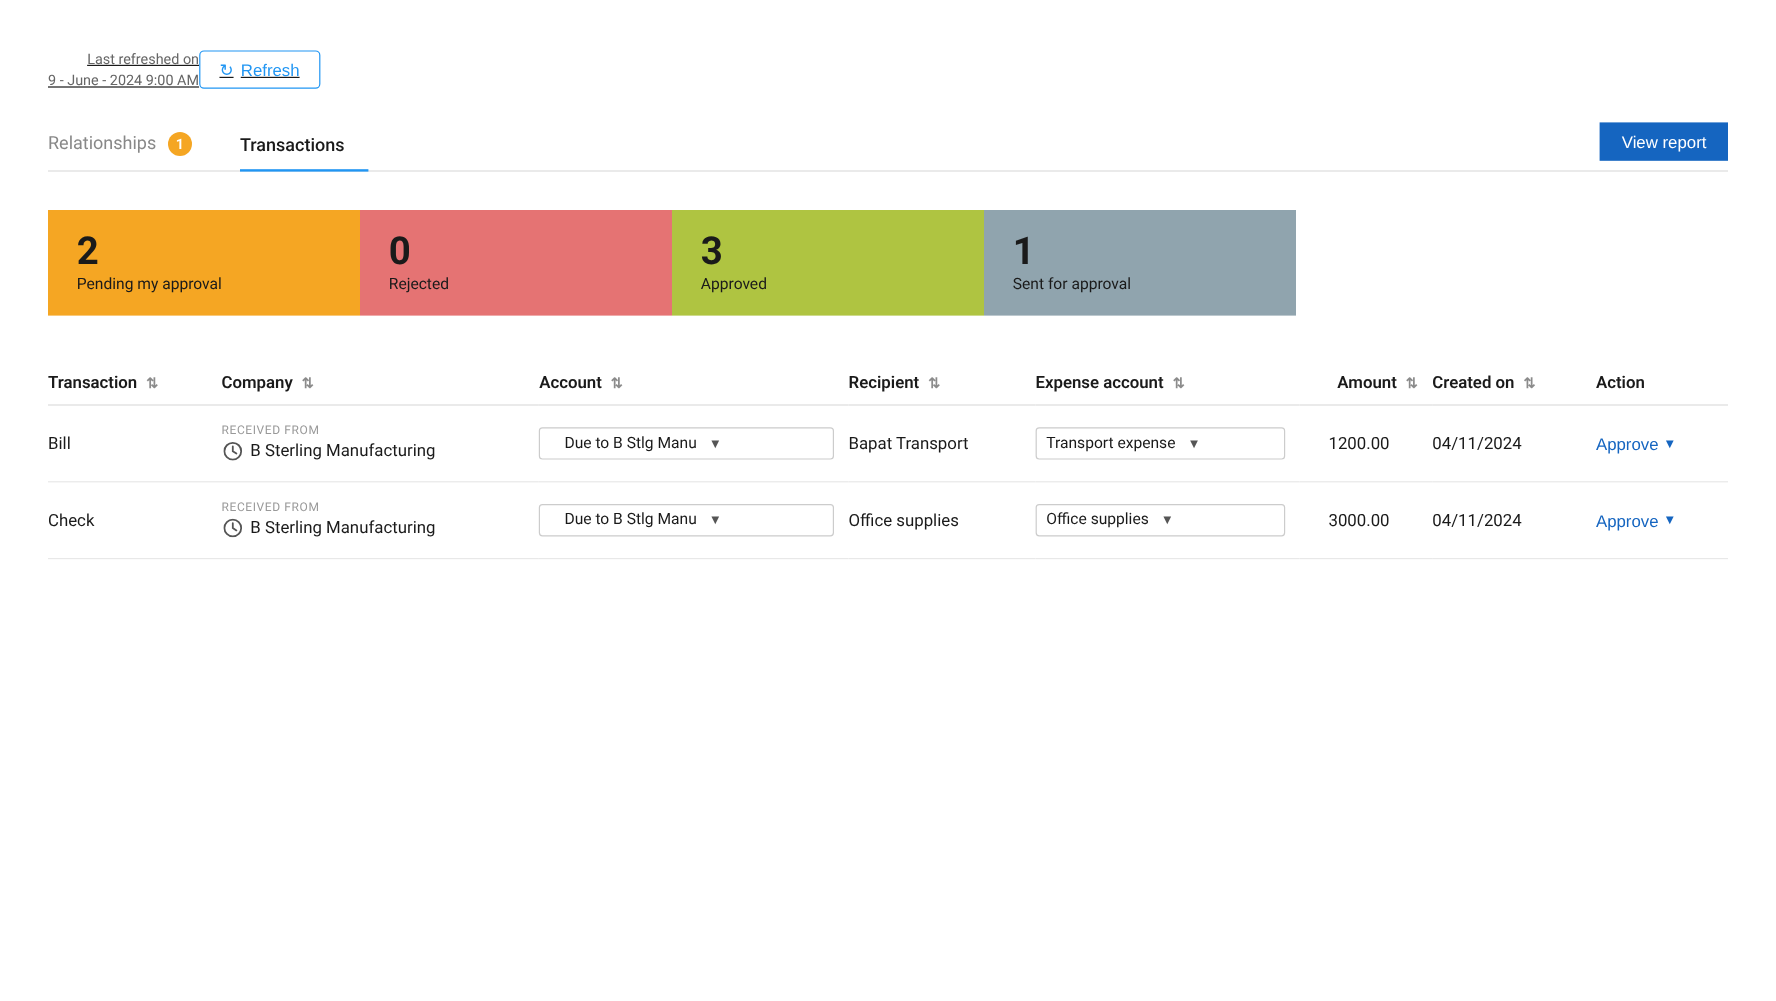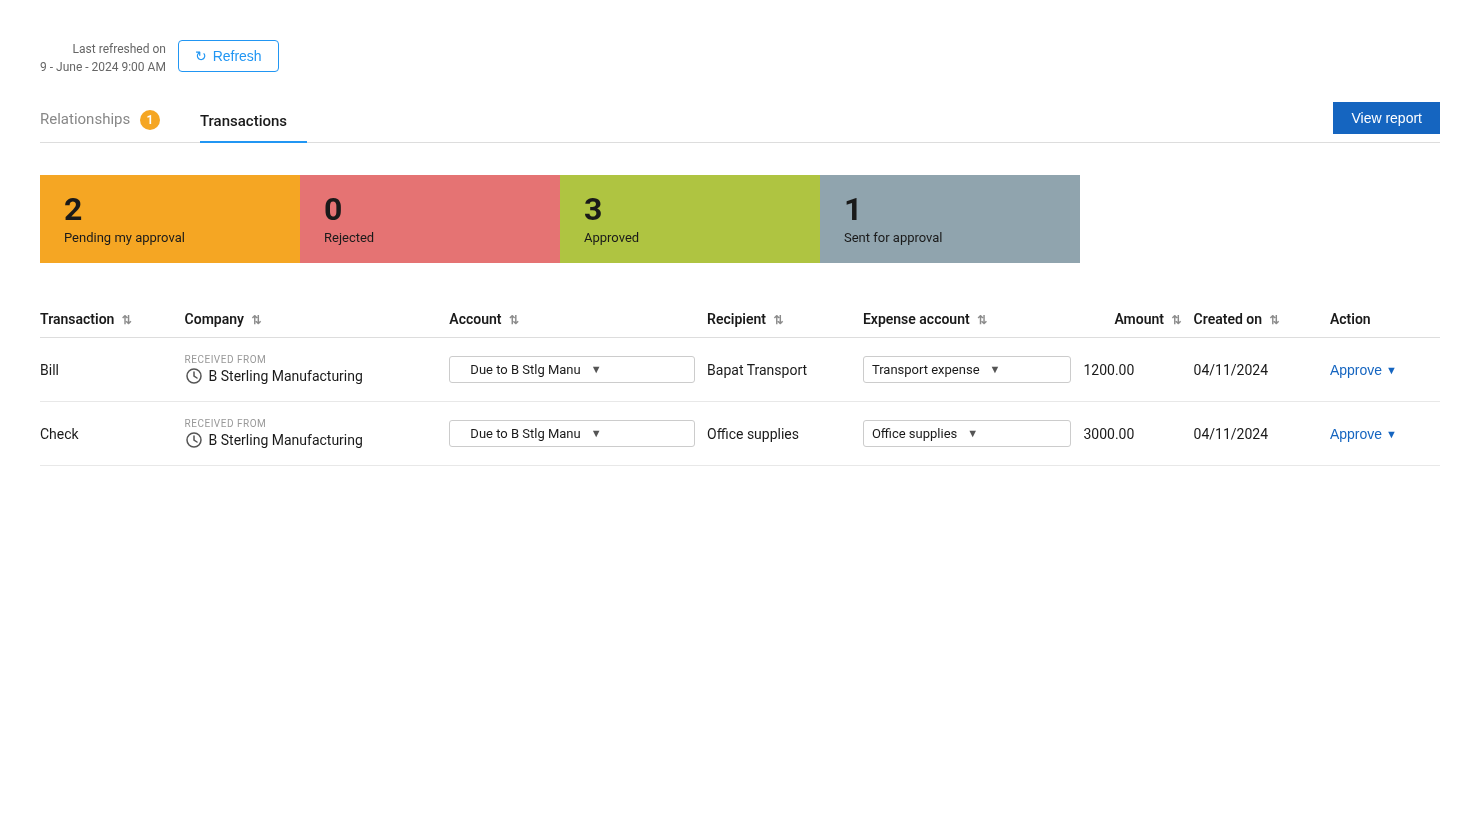--- a/index.html
+++ b/index.html
@@ -24,22 +24,22 @@
     }
 
     .page-title {
       font-size: 26px;
       font-weight: 700;
       color: #1a1a1a;
     }
 
     .header-right {
       display: flex;
-      align-items: flex-start;
-      gap: 12px;
+      align-items: center;
+      text-decoration: underline;
     }
 
     .last-refreshed-text {
       text-align: right;
       font-size: 12px;
       color: #666;
       line-height: 1.5;
     }
 
     .refresh-button {
@@ -265,21 +265,21 @@
       white-space: nowrap;
     }
 
     .expense-select .dropdown-arrow {
       margin-left: 4px;
       font-size: 11px;
       color: #555;
     }
 
     .amount-cell {
-      text-align: left;
+      text-align: center;
       padding-right: 16px;
     }
 
     .approve-btn {
       display: flex;
       align-items: center;
       gap: 4px;
       color: #1565c0;
       font-weight: 500;
       cursor: pointer;

